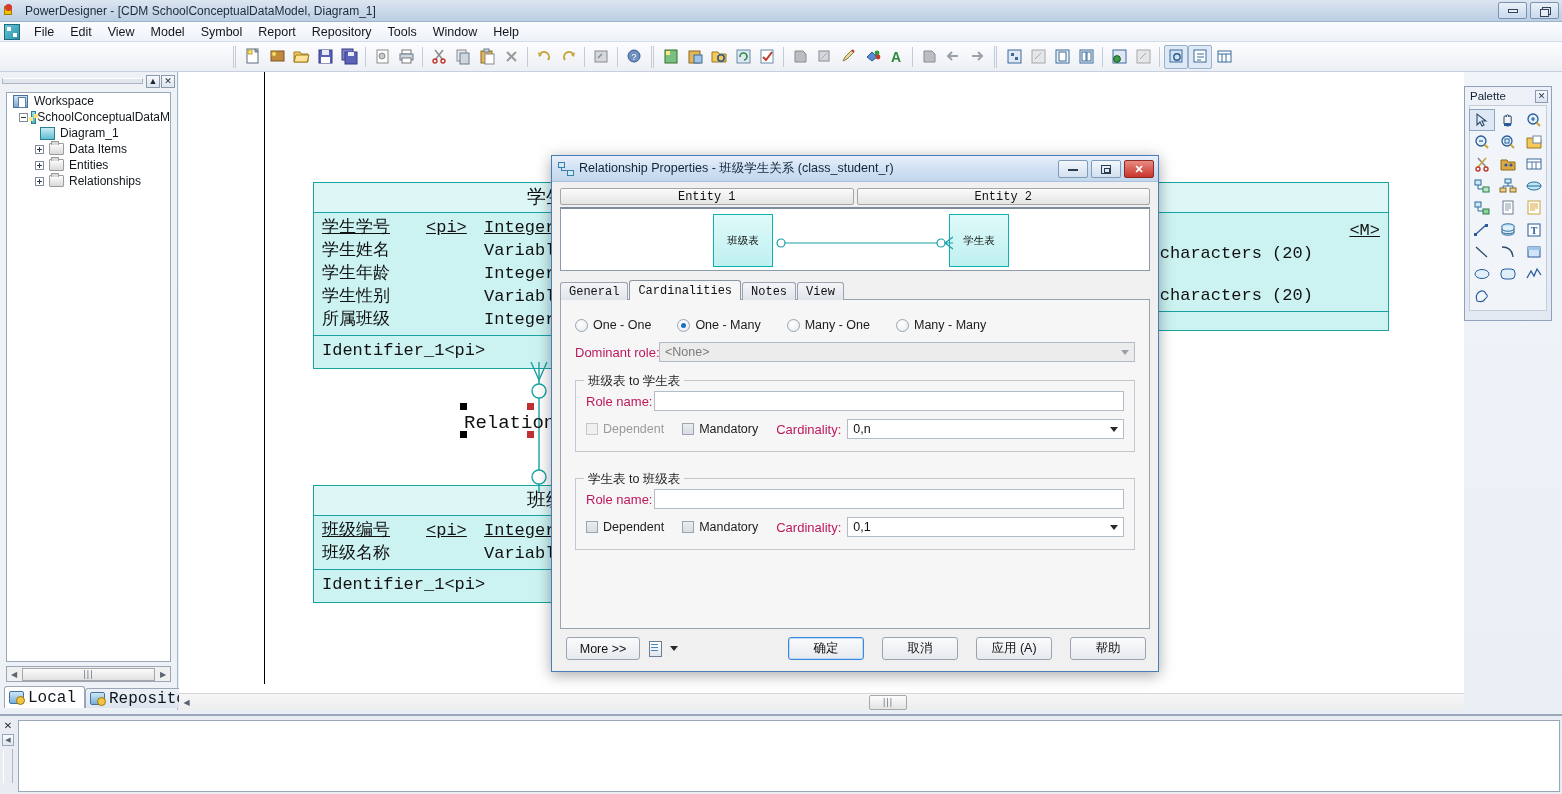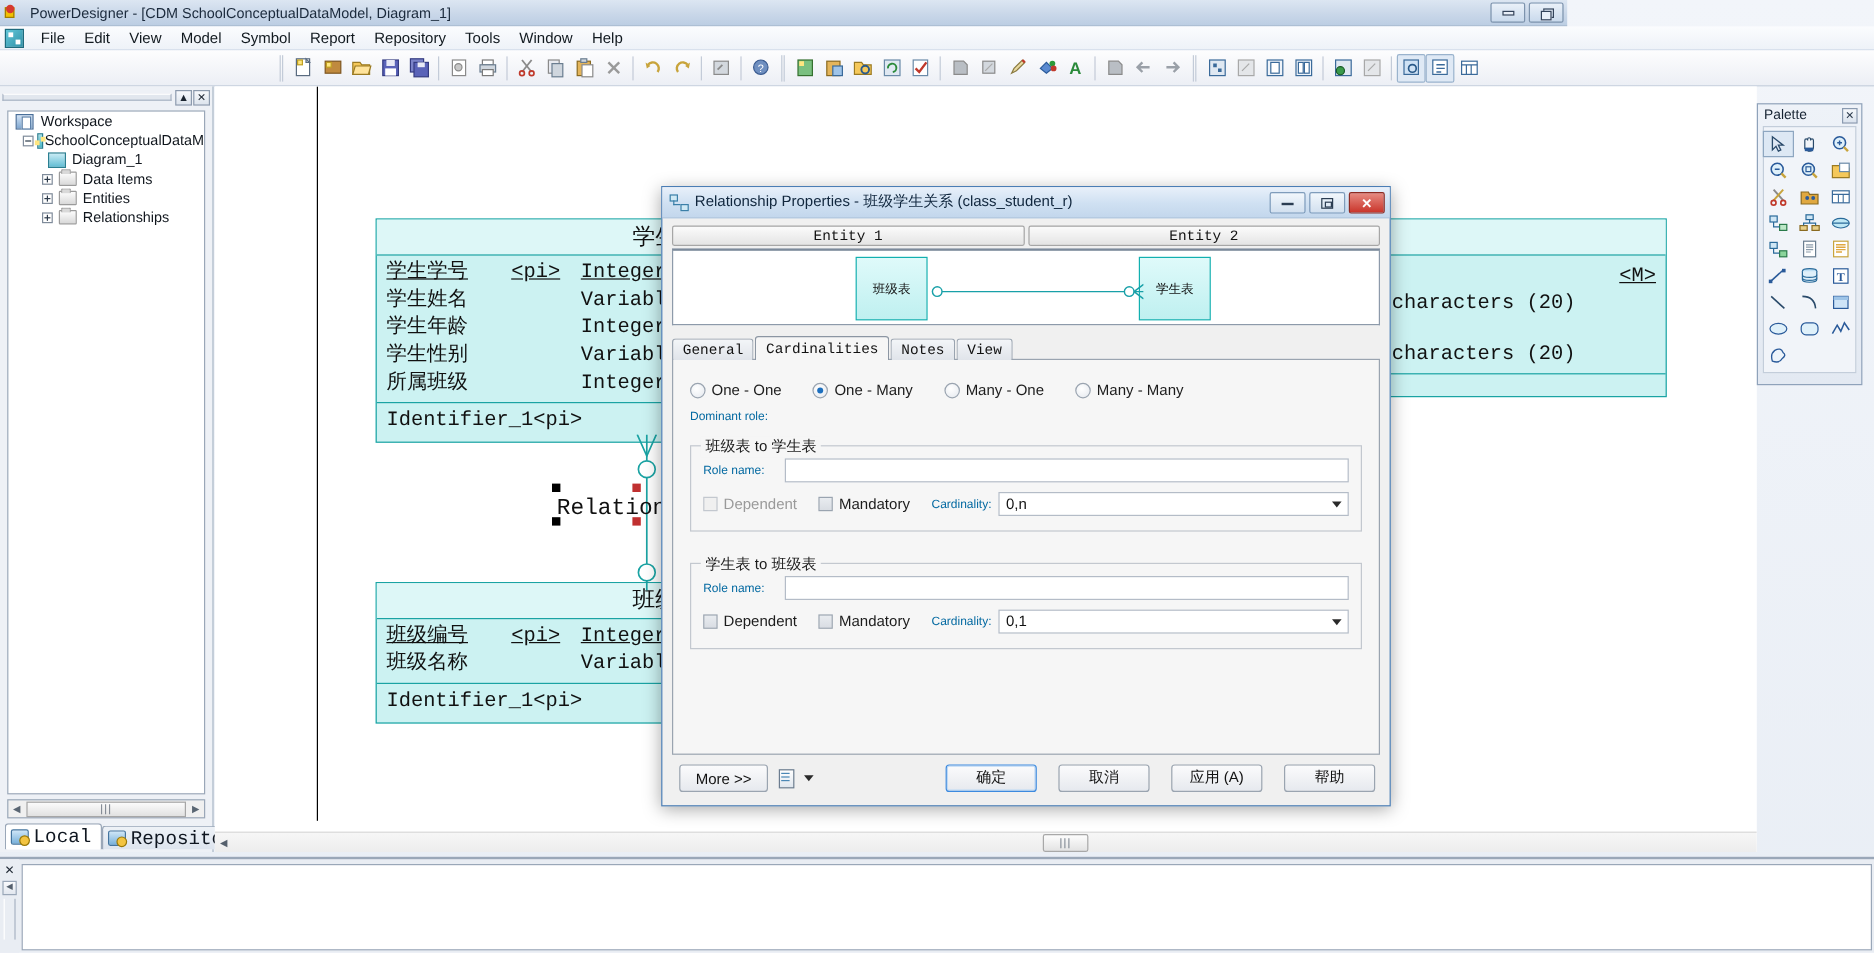--- a/index.html
+++ b/index.html
@@ -12,21 +12,21 @@
     background: #ffffff;
   }
   #app {
     position: relative;
     width: 1562px; height: 794px;
     background: linear-gradient(#f2f5fa, #e9eef5);
   }
 
   
   .titlebar {
-    position: absolute; left: 0; top: 0; width: 1306px; height: 22px;
+    position: absolute; left: 0; top: 0; width: 1562px; height: 22px;
     background: linear-gradient(#dce6f2, #c8d6e8 60%, #bccee3);
     border-bottom: 1px solid #9fb3cc;
     display: flex; align-items: center;
   }
   .app-icon {
     width: 16px; height: 16px; margin: 0 5px 0 4px; position: relative; flex: none;
   }
   .app-icon .sq1 { position:absolute; left:0; top:3px; width:8px; height:9px; background:#f2c100; border:1px solid #a07e00;}
   .app-icon .sq2 { position:absolute; left:1px; top:1px; width:7px; height:7px; background:#d63a2f; border-radius:50%;}
   .title-text {
@@ -304,21 +304,21 @@
     background: radial-gradient(circle at 40% 35%, #ffffff, #e4e8ee);
     margin-right: 5px; position: relative; flex: none;
   }
   .rdot.on:after {
     content:""; position:absolute; left:3px; top:3px; width:5px; height:5px; border-radius:50%;
     background: #1d6fbe;
   }
   .rlabel { font-size: 12.5px; color: #1c1c1c; white-space: nowrap; }
 
   .field-row { display: flex; align-items: center; margin-bottom: 4px; }
-  .flabel { font-size: 10px; color: #0369a1; white-space: nowrap; }
+  .flabel { font-size: 13px; color: #be185d; white-space: nowrap; }
   .combo {
     height: 20px; border: 1px solid #b4bcc7; background: #ececec;
     display: flex; align-items: center; padding-left: 5px; position: relative;
     font-size: 12.5px; color: #7b7b7b;
   }
   .combo.enabled { background: #ffffff; color: #111; }
   .combo .arrow {
     position: absolute; right: 5px; top: 50%; margin-top: -2px;
     width: 0; height: 0; border-left: 4px solid transparent; border-right: 4px solid transparent;
     border-top: 5px solid #9aa0a8;
@@ -1025,20 +1025,24 @@
           <span class="rlabel">Many - One</span>
         </div>
         <div class="radio">
           <div class="rdot"></div>
           <span class="rlabel">Many - Many</span>
         </div>
       </div>
 
       <div class="field-row">
         <span class="flabel" style="width:84px">Dominant role:</span>
+        <div class="combo" style="flex:1">
+          <span>&lt;None&gt;</span>
+          <span class="arrow"></span>
+        </div>
       </div>
 
       <div class="group" style="margin-top:18px;">
         <div class="gtitle">班级表 to 学生表</div>
         <div class="field-row">
           <span class="flabel" style="width:68px">Role name:</span>
           <input class="txtinput" style="flex: 1 1 0%;" value="">
         </div>
         <div class="field-row" style="margin-top:8px;">
           <div class="chk disabled">

